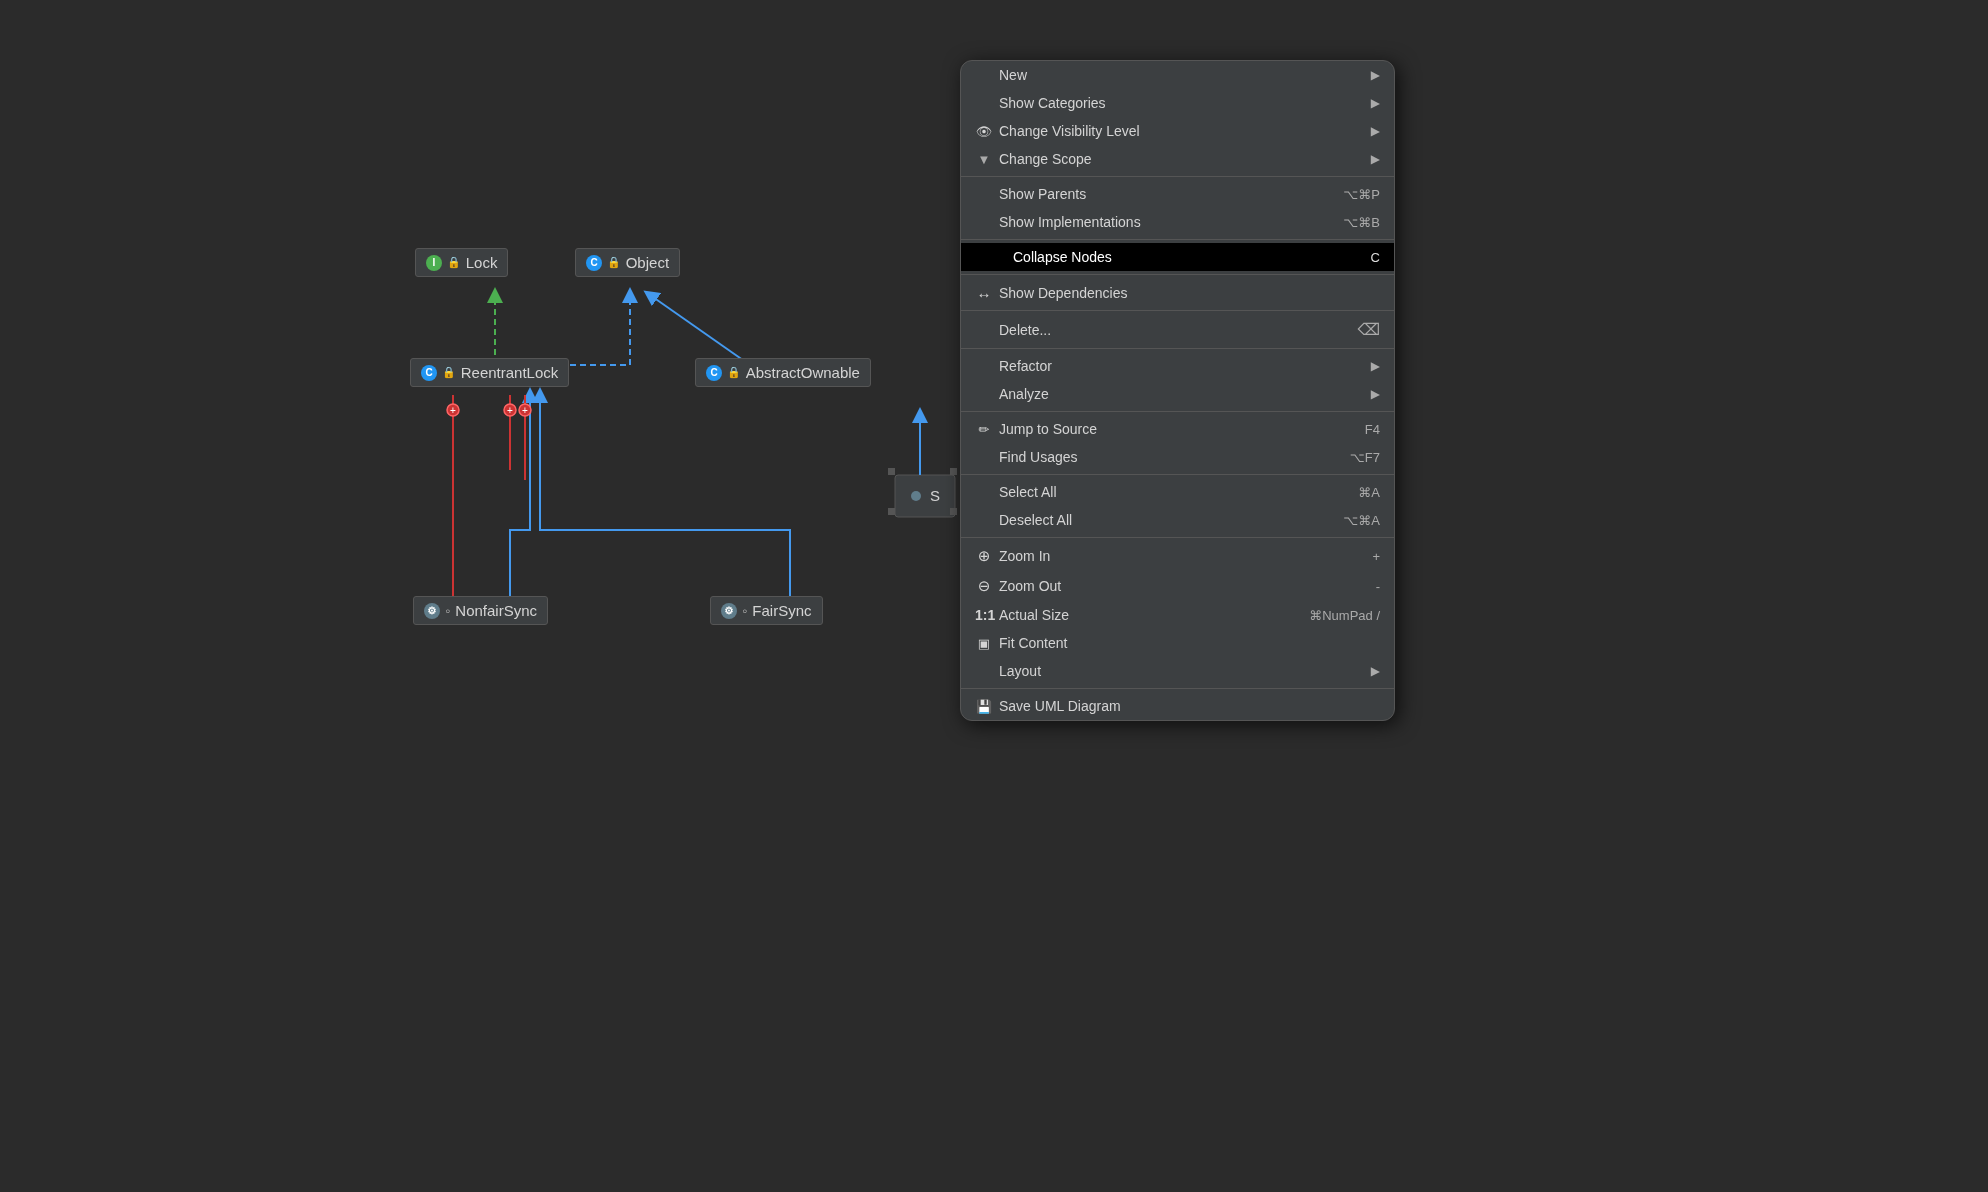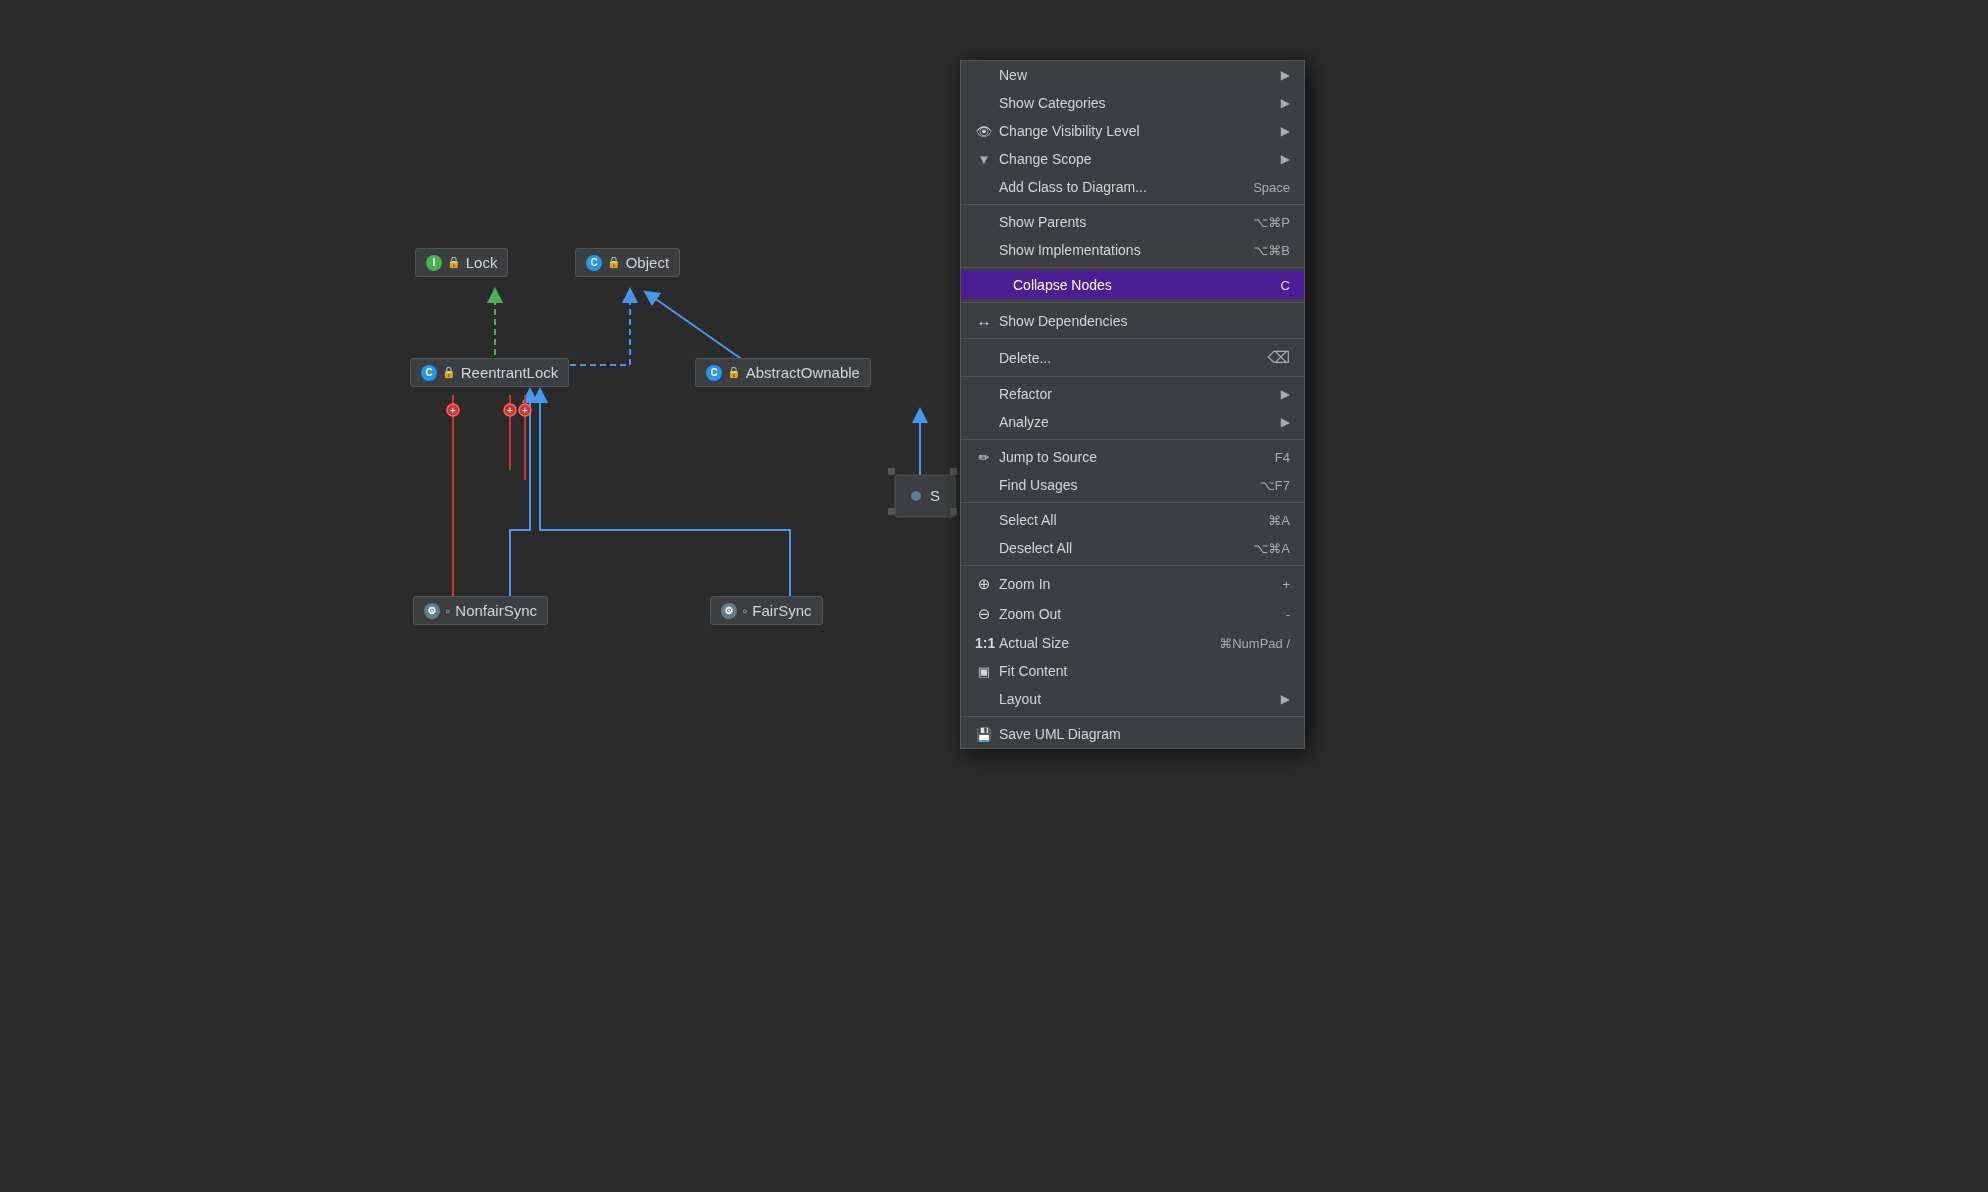--- a/index.html
+++ b/index.html
@@ -48,41 +48,41 @@
     .icon-green { background: #4caf50; color: white; }
     .icon-blue  { background: #2196f3; color: white; }
     .icon-gear  { background: #607d8b; color: white; }
     .lock-icon  { font-size: 11px; color: #aaa; }
 
     
     #context-menu {
       position: absolute;
       top: 60px;
       left: 960px;
-      width: 345px;
+      width: 435px;
       background: #3c3f41;
       border: 1px solid #555;
-      border-radius: 0;
+      border-radius: 12px;
       box-shadow: 4px 4px 20px rgba(0,0,0,0.7);
       font-size: 14px;
       color: #d4d4d4;
       z-index: 100;
     }
 
     .menu-item {
       display: flex;
       align-items: center;
       justify-content: space-between;
       padding: 6px 14px;
       cursor: pointer;
       user-select: none;
       position: relative;
     }
     .menu-item.active {
-      background: #4c1d95;
+      background: #000000;
       color: #fff;
       padding-left: 28px;
     }
     .menu-item .item-left {
       display: flex;
       align-items: center;
       gap: 6px;
     }
     .menu-item .shortcut {
       color: #aaa;
@@ -221,27 +221,20 @@
   </div>
 
   <div class="menu-item">
     <div class="item-left">
       <span class="menu-item-icon" style="color:#aaa;">▼</span>
       <span>Change Scope</span>
     </div>
     <span class="menu-arrow">▶</span>
   </div>
 
-  <div class="menu-item">
-    <div class="item-left">
-      <span class="menu-item-icon"></span>
-      <span>Add Class to Diagram...</span>
-    </div>
-    <span class="shortcut">Space</span>
-  </div>
   <div class="menu-separator"></div>
 
   <div class="menu-item">
     <div class="item-left">
       <span class="menu-item-icon"></span>
       <span>Show Parents</span>
     </div>
     <span class="shortcut">⌥⌘P</span>
   </div>
 

